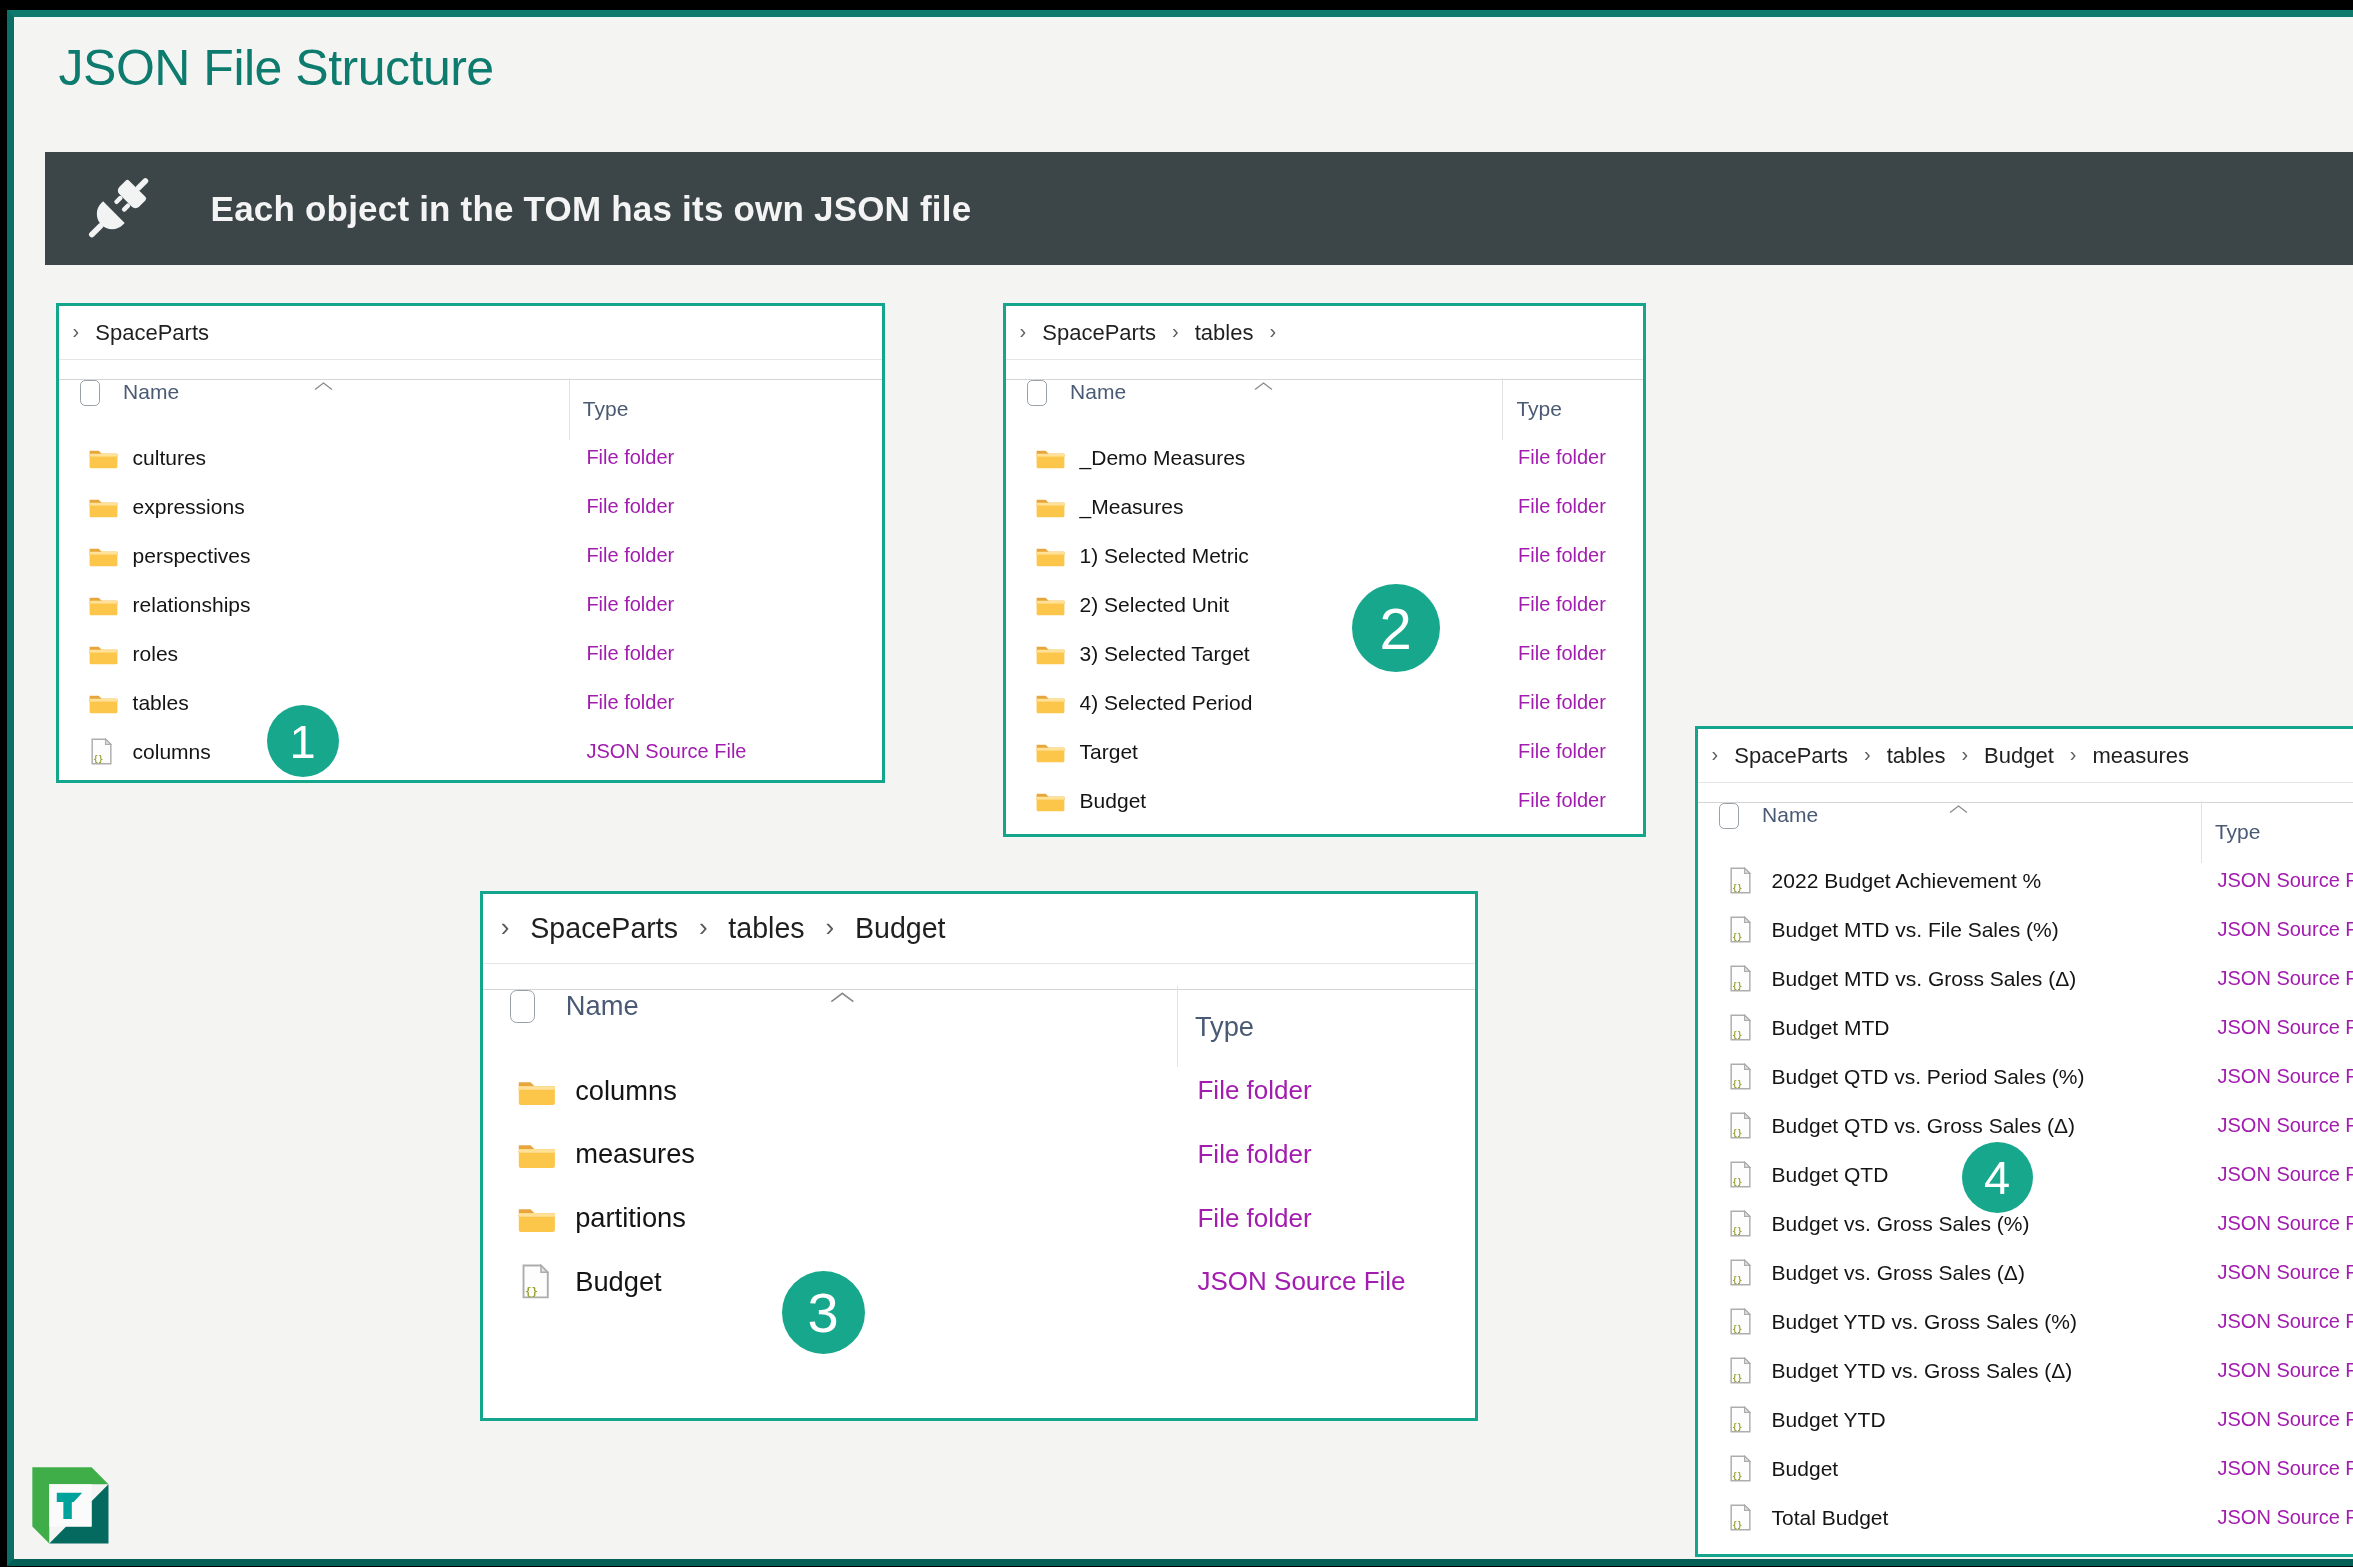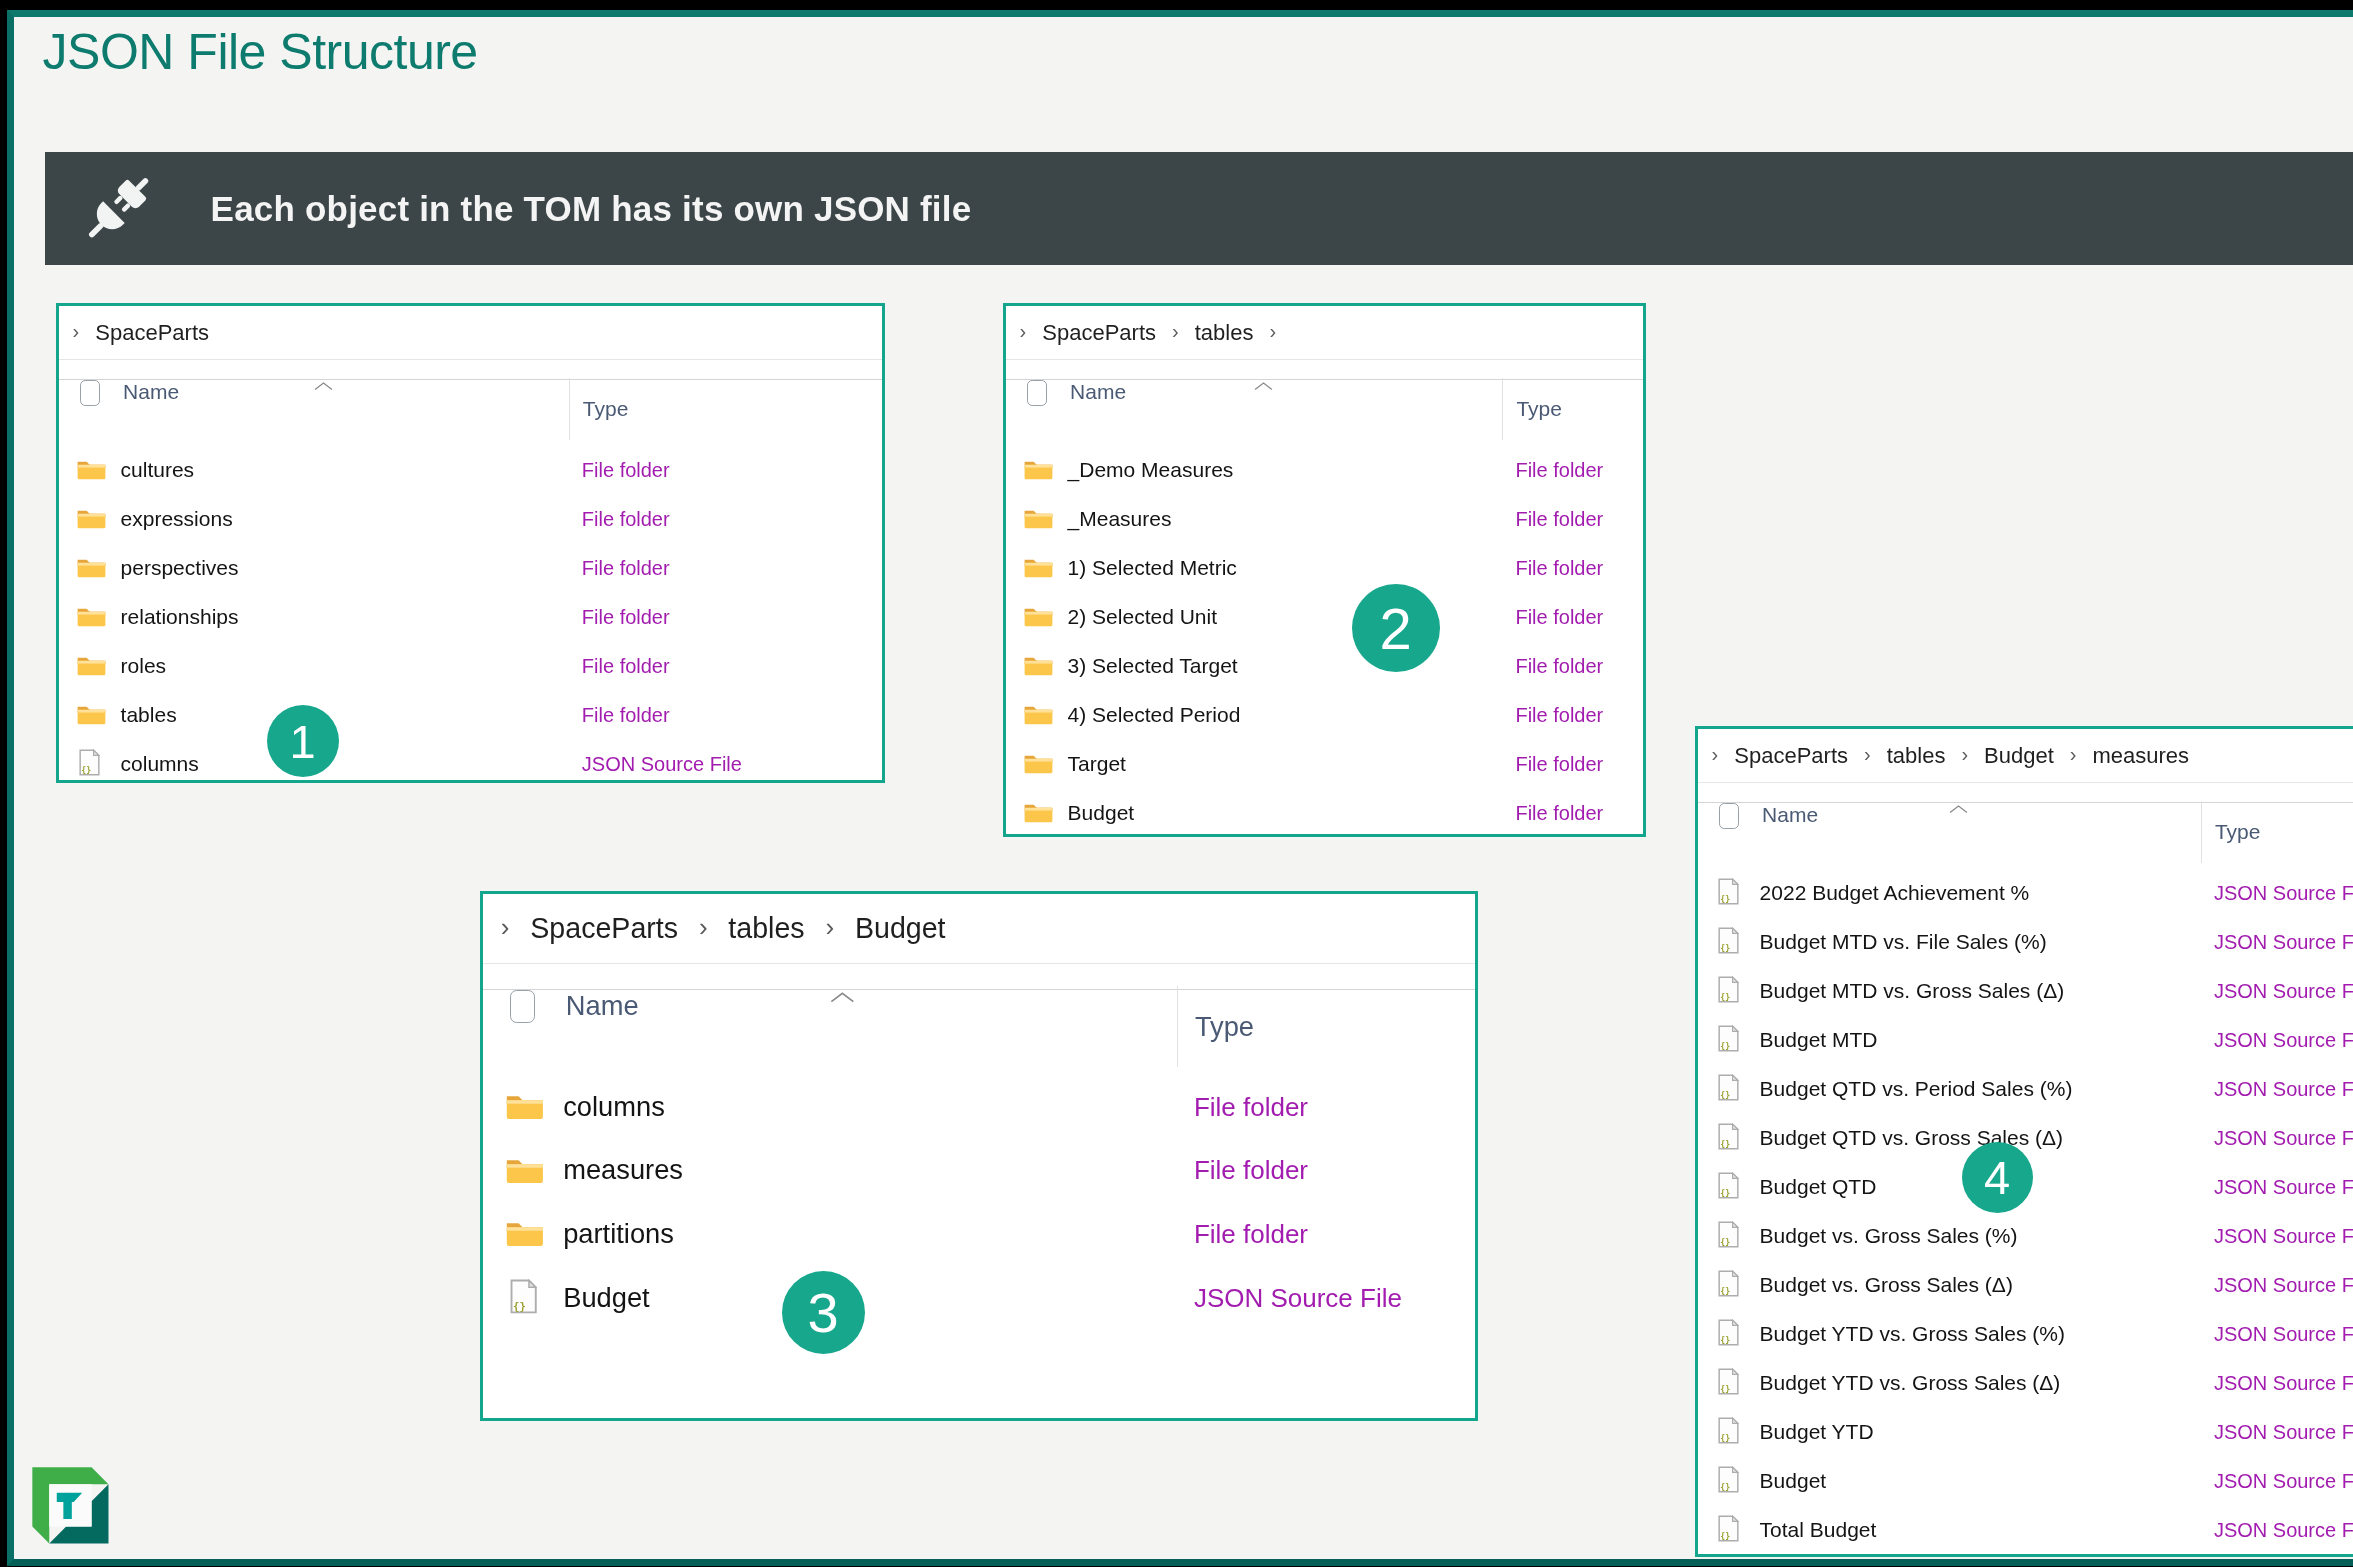--- a/index.html
+++ b/index.html
@@ -15,21 +15,21 @@
     position:absolute; left:6.6px; top:10.4px; right:7.5px; bottom:0.9px;
     border-style:solid; border-width:7.5px;
     border-color:#0d7a6d #0a7065 #045f56 #0a7065;
     background:#f4f4f3;
   }
   
   .title {
     position:absolute; left:29px; top:5.6px;
     font-size:50px; font-weight:300; letter-spacing:-0.5px;
     color:#0d7b6e;
-    margin:0;
+    margin:16px;
   }
   
   .banner {
     position:absolute; left:31px; top:135px; width:2381px; height:113px;
     background:#3c4649;
     display:flex; align-items:center;
   }
   .banner .plug {
     width:89px; height:89px; margin-left:28px; flex:none;
     display:flex; align-items:center; justify-content:center;
@@ -78,24 +78,25 @@
     flex:none;
   }
   .h-type {
     position:absolute; left:var(--typex); top:calc(-2.8px * var(--s)); bottom:calc(-6.6px * var(--s));
     display:flex; align-items:center;
     border-left:1.4px solid #e2e2e2;
     padding-left:calc(13px * var(--s));
   }
   .rows { position:relative; }
   .row {
-    display:flex; align-items:flex-end;
+    display:flex; align-items:center;
     height:calc(49px * var(--s));
     position:relative;
     padding-left:calc(18px * var(--s));
+    margin-left:12px;
   }
   .icon {
     width:calc(31px * var(--s)); height:calc(27px * var(--s));
     margin-right:calc(13px * var(--s));
     flex:none;
     display:flex; align-items:center; justify-content:flex-start;
   }
   .icon svg.folder-svg { width:calc(29px * var(--s)); }
   .icon svg.json-svg  { width:calc(21px * var(--s)); margin-left:calc(2.8px * var(--s)); }
   .fname { font-size:calc(21px * var(--s)); color:#141414; white-space:nowrap; }

